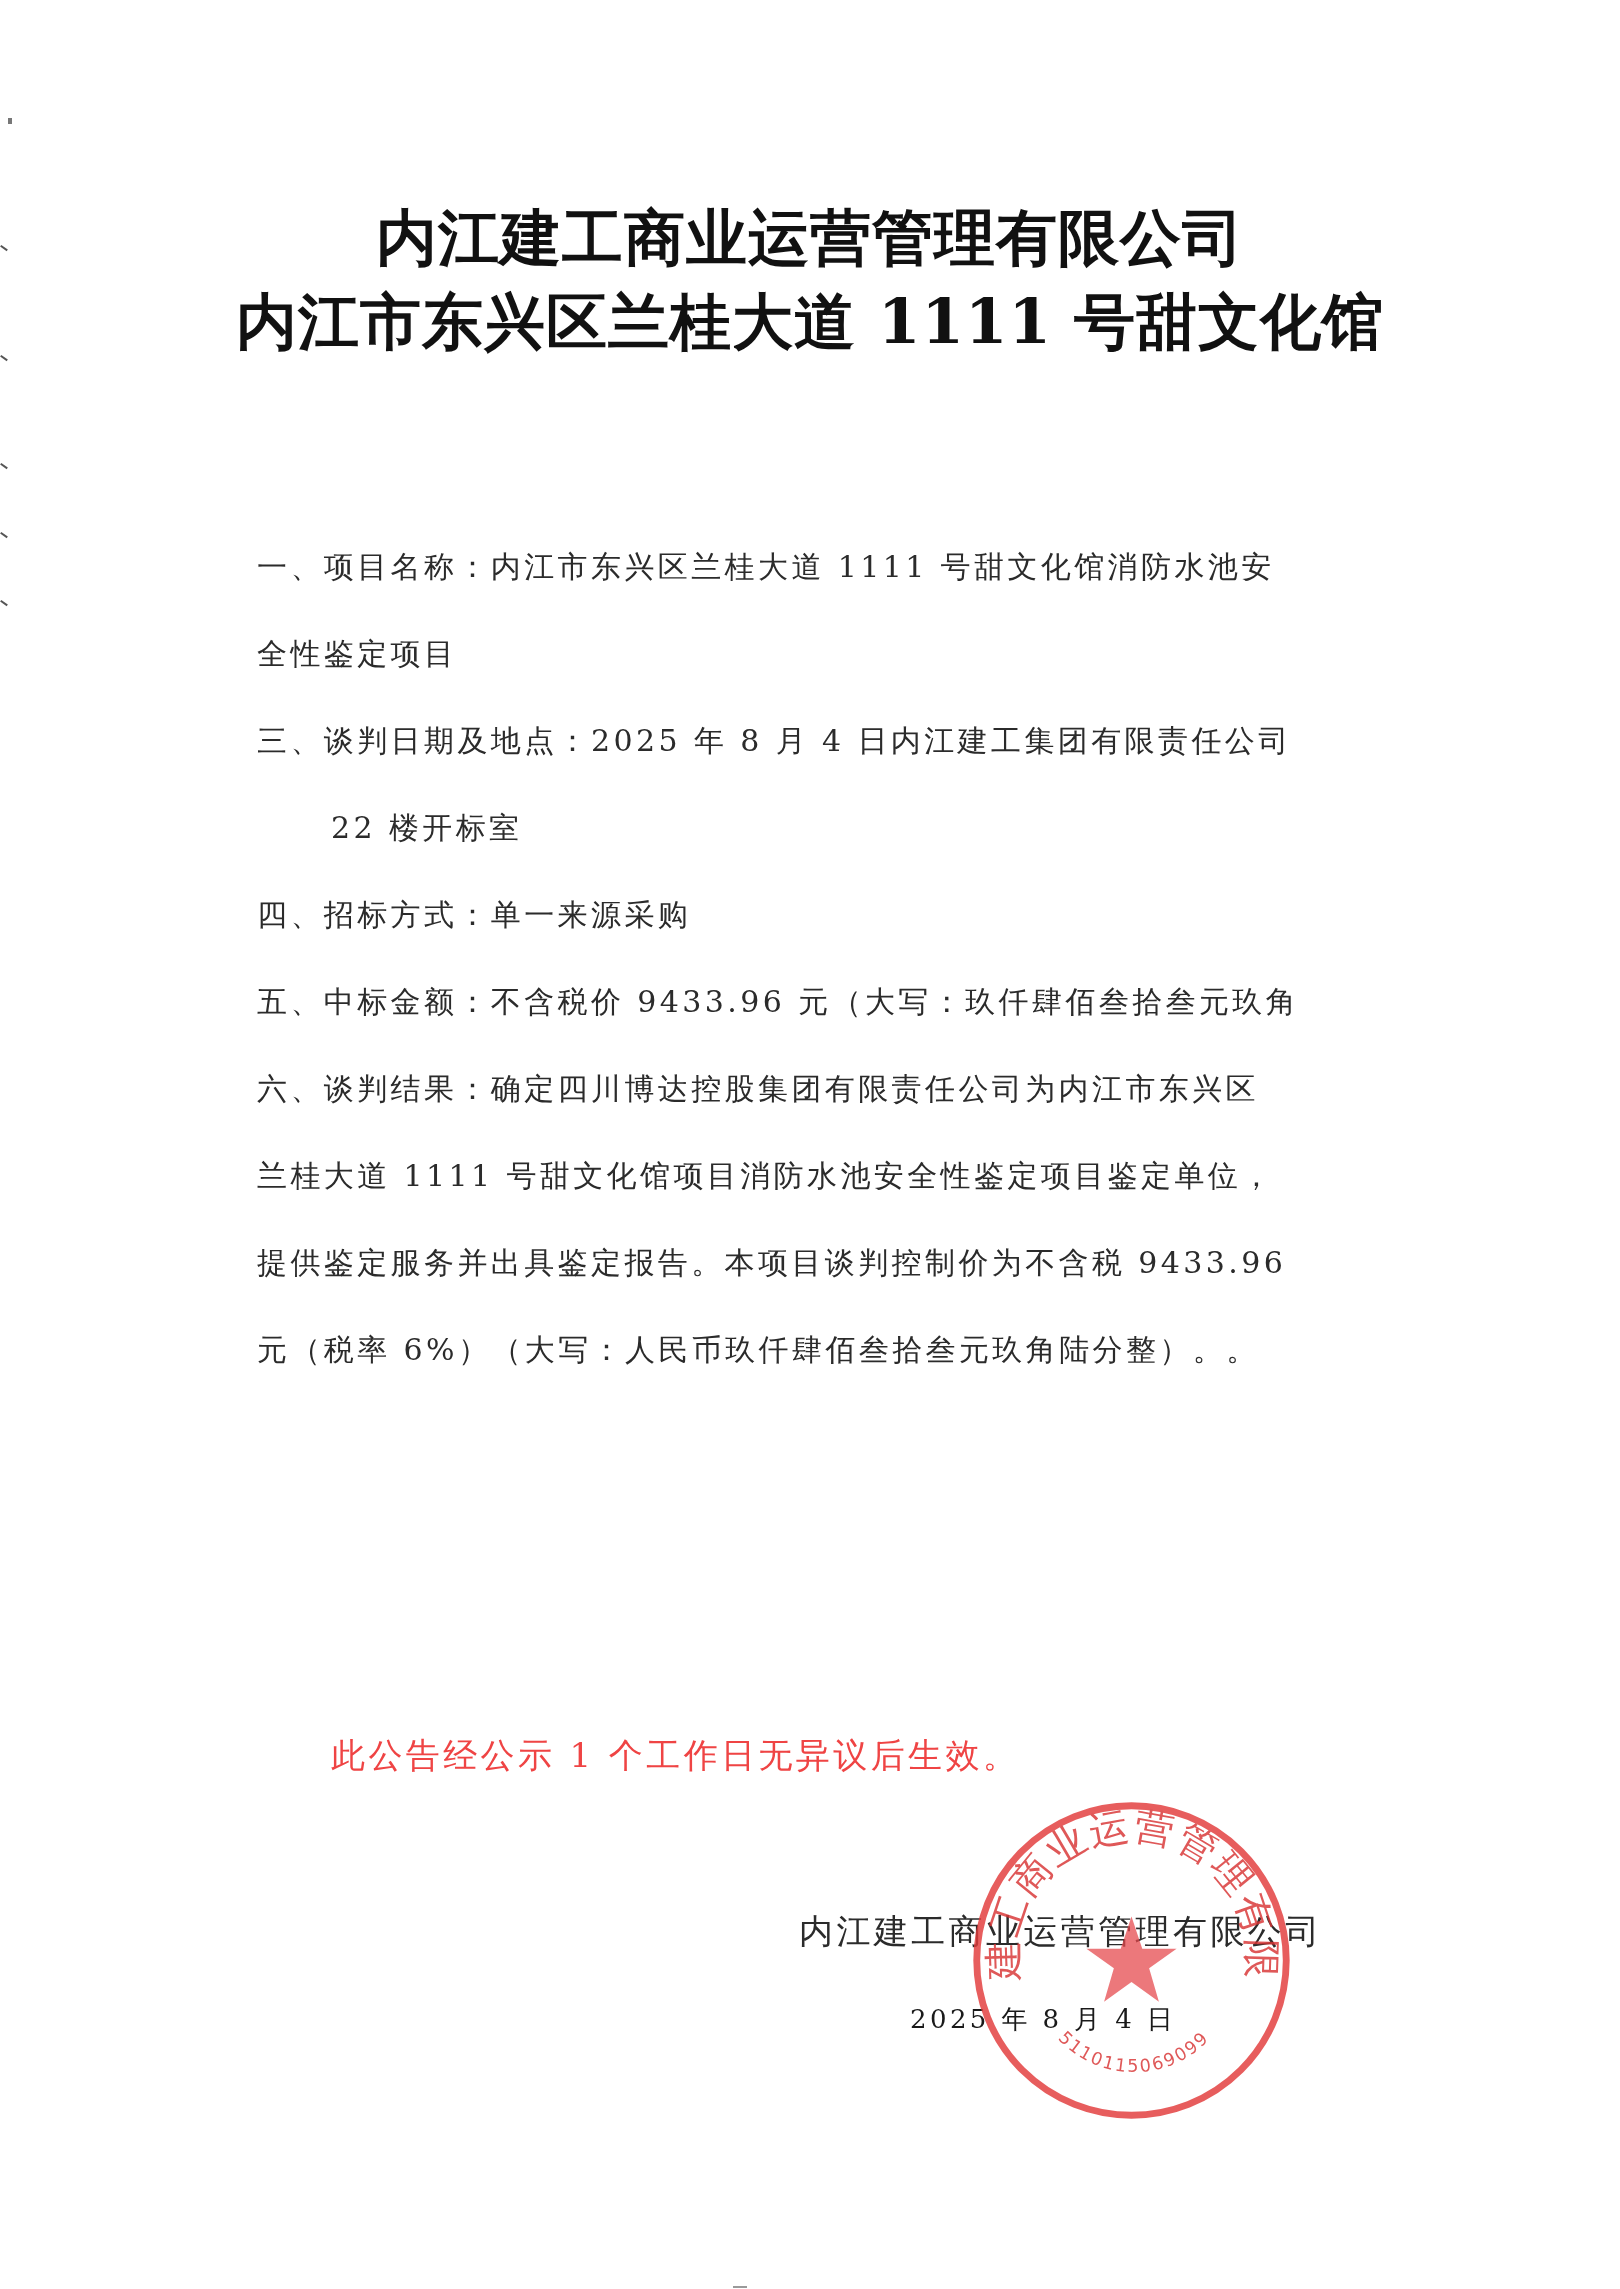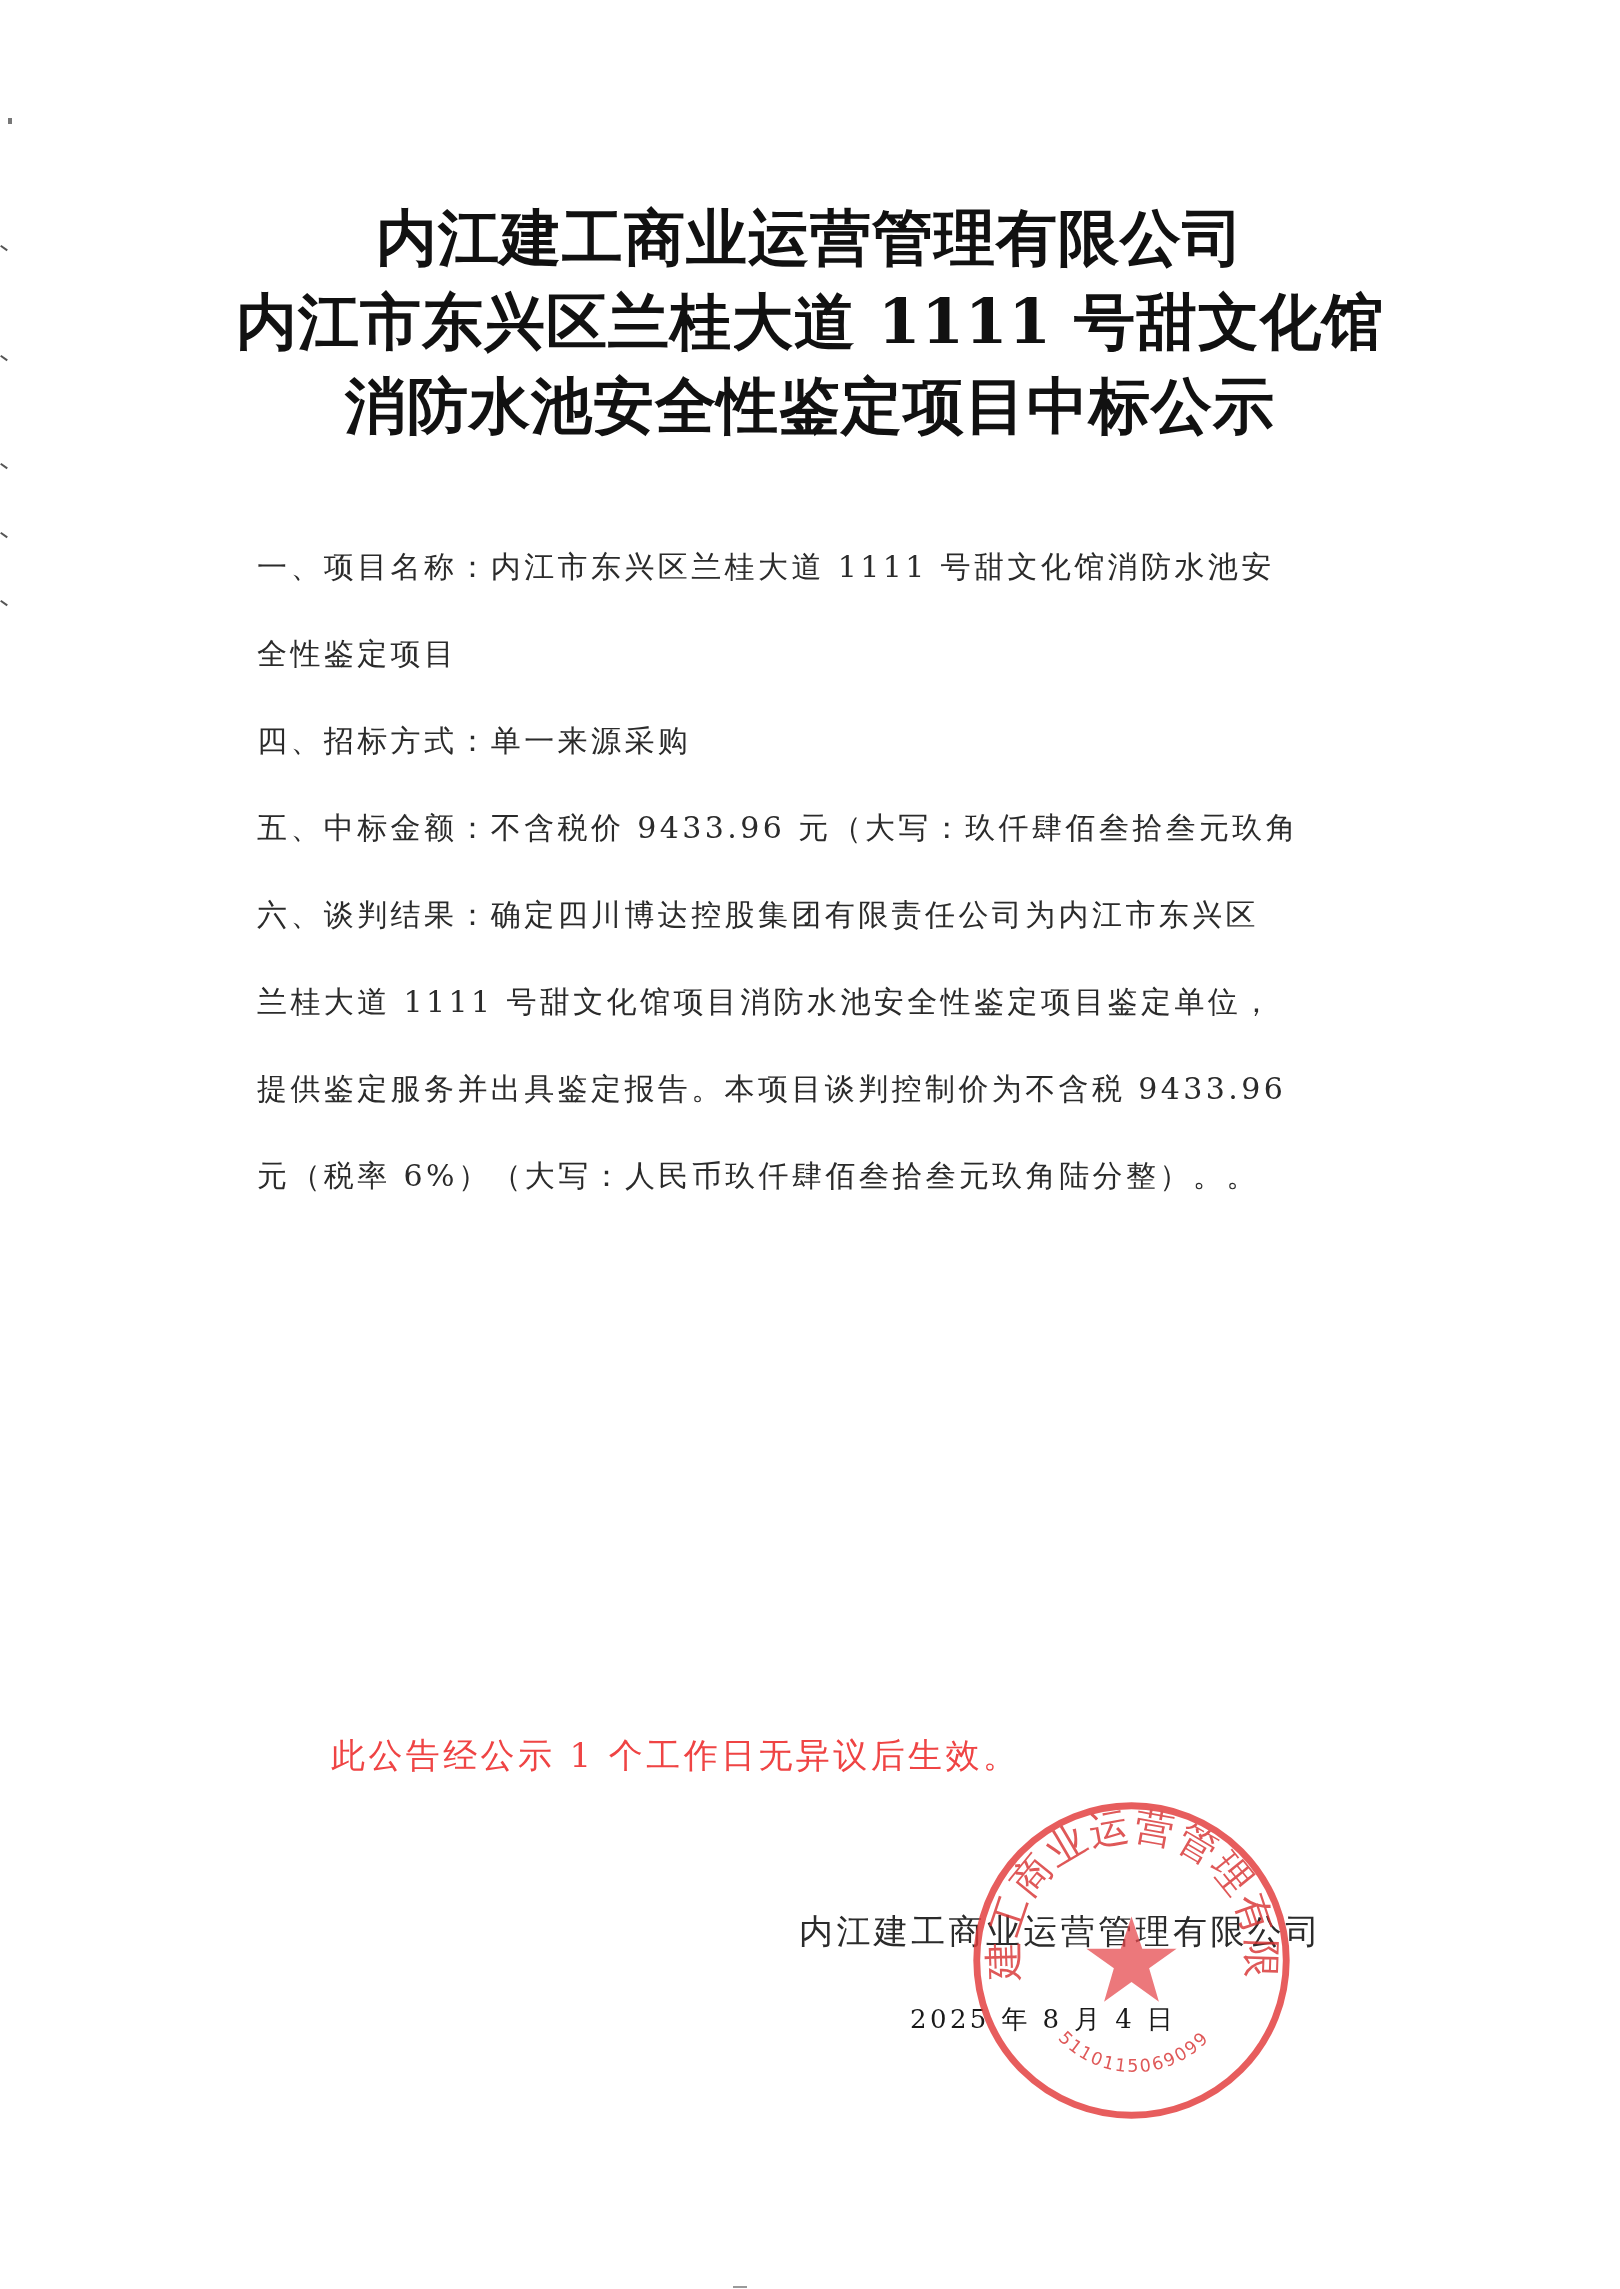--- a/index.html
+++ b/index.html
@@ -118,27 +118,30 @@
     <div class="binding-mark" style="top:129px;"></div>
     <div class="binding-mark" style="top:239px;"></div>
     <div class="binding-mark" style="top:347px;"></div>
     <div class="binding-mark" style="top:416px;"></div>
     <div class="binding-mark" style="top:484px;"></div>
   </div>
 
   <div class="title-block">
     <div class="title-line">内江建工商业运营管理有限公司</div>
     <div class="title-line">内江市东兴区兰桂大道 1111 号甜文化馆</div>
-    <div class="title-line">消防水池安全性鉴定项目中标公示</div>
   </div>
 
   <div class="body-text">
     <div>
       <p class="para">一、项目名称：内江市东兴区兰桂大道 1111 号甜文化馆消防水池安</p>
       <p class="para">全性鉴定项目</p>
+    </div>
+    <div>
+      <p class="para">三、谈判日期及地点：2025 年 8 月 4 日内江建工集团有限责任公司</p>
+      <p class="para indent">22 楼开标室</p>
     </div>
     <div>
       <p class="para">四、招标方式：单一来源采购</p>
     </div>
     <div>
       <p class="para">五、中标金额：不含税价 9433.96 元（大写：玖仟肆佰叁拾叁元玖角</p>
     </div>
     <div>
       <p class="para">六、谈判结果：确定四川博达控股集团有限责任公司为内江市东兴区</p>
       <p class="para">兰桂大道 1111 号甜文化馆项目消防水池安全性鉴定项目鉴定单位，</p>

